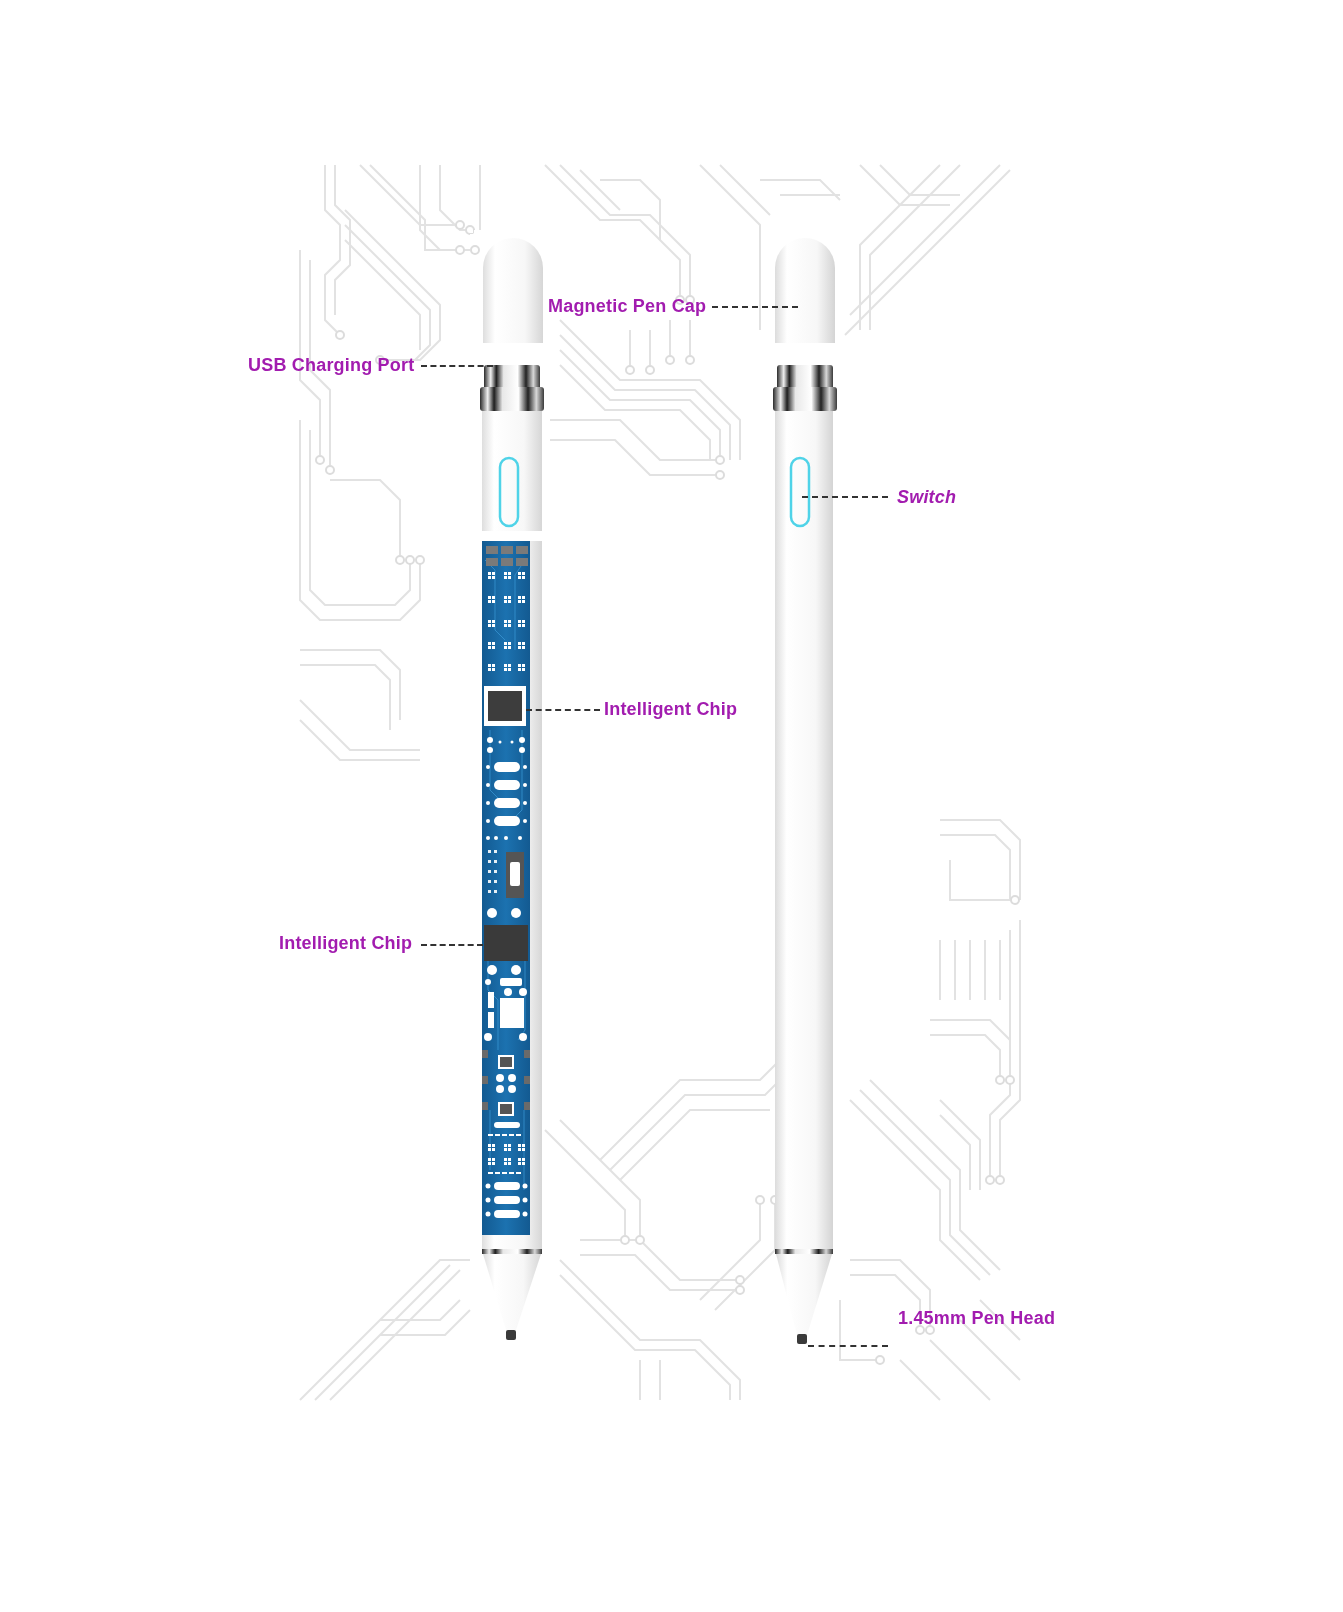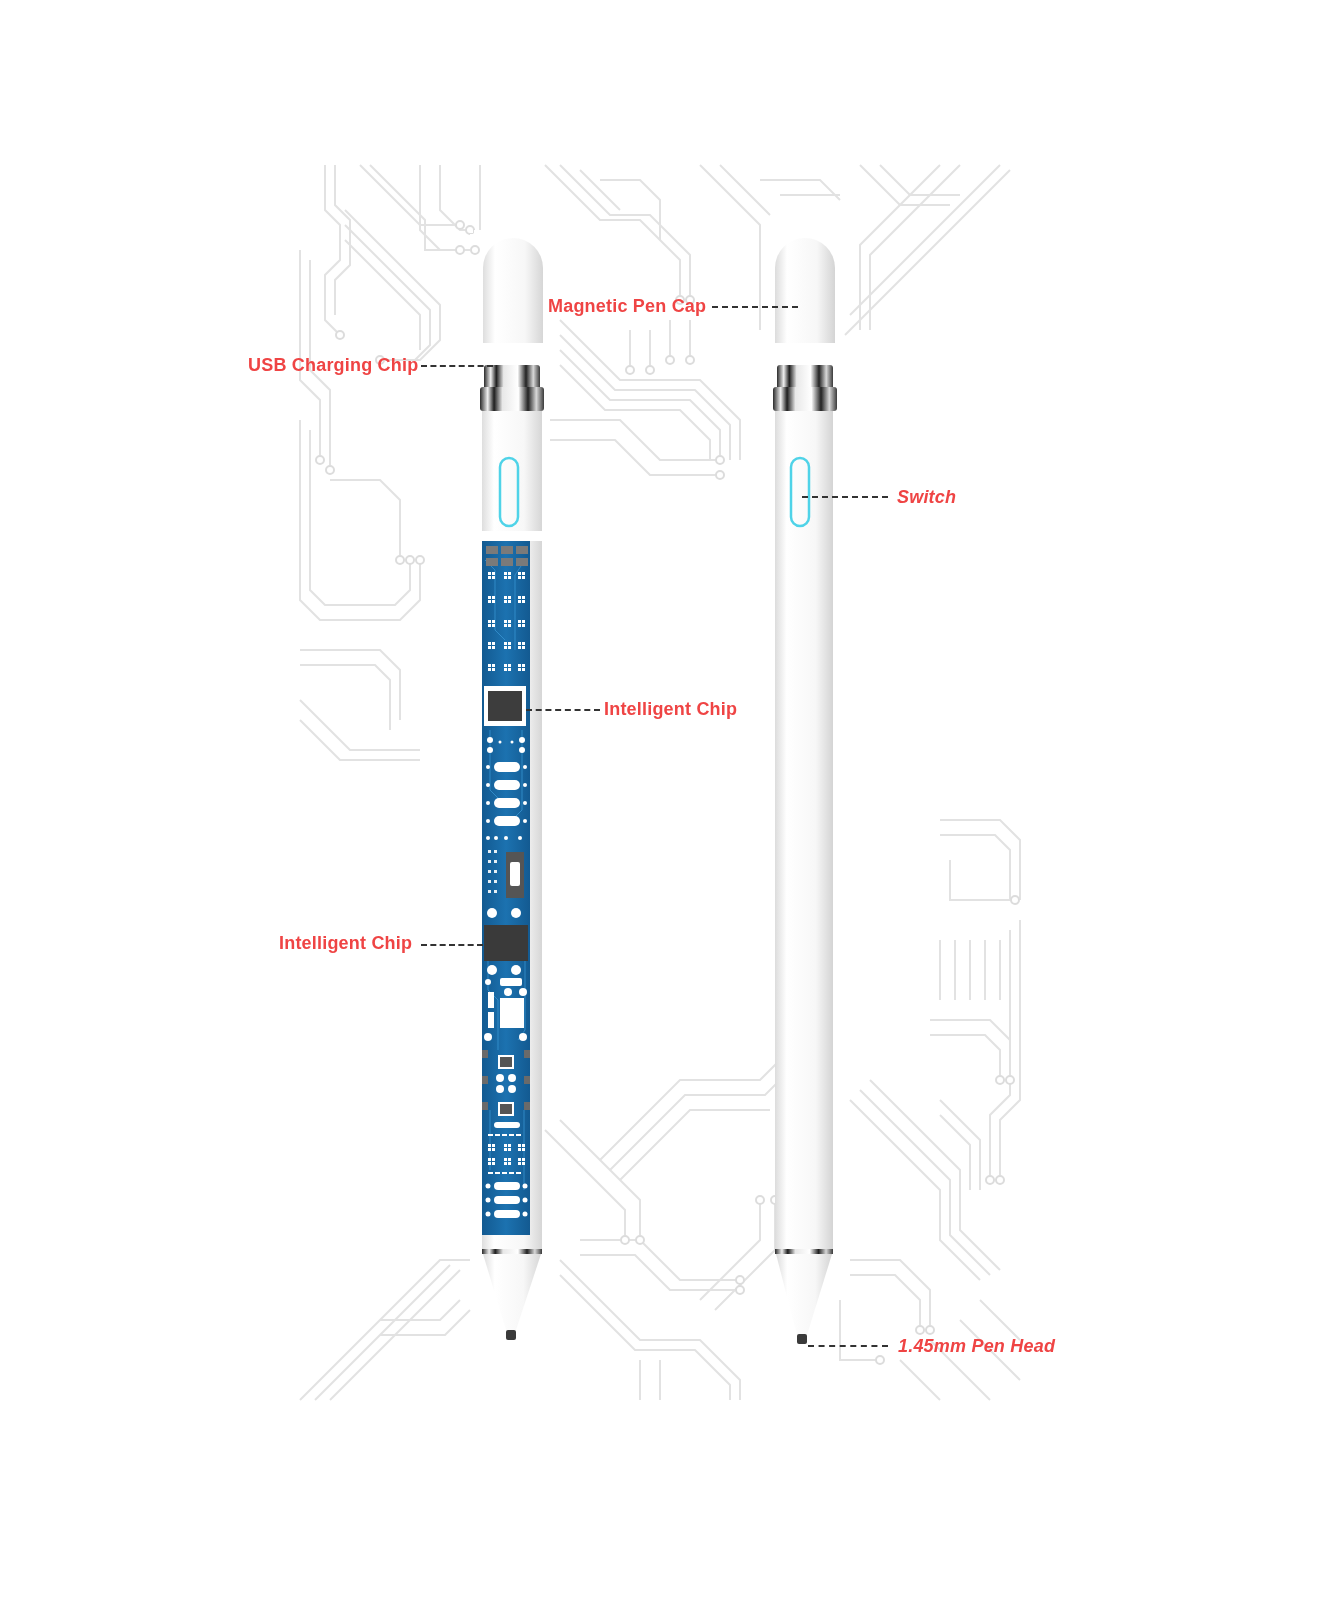--- a/index.html
+++ b/index.html
@@ -1,21 +1,21 @@
 <!DOCTYPE html>
 <html><head>
   <meta charset="utf-8">
   <style>
     html, body { margin: 0; padding: 0; background: #ffffff; }
     body { width: 1343px; height: 1612px; position: relative; overflow: hidden; font-family: "Liberation Sans", sans-serif; }
     .canvas { position: absolute; left: 0; top: 0; width: 1343px; height: 1612px; }
     .circuit-bg { position: absolute; left: 0; top: 0; }
     .pen { position: absolute; }
     .label {
-      position: absolute; font-weight: bold; font-size: 18px; color: #ef4444;
+      position: absolute; font-weight: bold; font-size: 18px; color: #a21caf;
       white-space: nowrap; line-height: 20px; letter-spacing: 0.2px;
     }
     .leader { position: absolute; height: 0; border-top: 2px dashed #333333; }
   </style>
 </head>
 <body>
 
 <div class="canvas">
 
   <svg class="circuit-bg" width="1343" height="1612" viewBox="0 0 1343 1612">
@@ -380,28 +380,28 @@
     <rect x="12" y="181" width="58" height="840" fill="url(#bodyGrad2)"></rect>
     <rect x="28" y="228" width="18" height="68" rx="9" fill="none" stroke="#4fd3e8" stroke-width="2.5"></rect>
     <rect x="12" y="1019" width="58" height="5" fill="url(#chromeGrad2)"></rect>
     <path d="M13 1024 L69 1024 L44 1105 L34 1105 Z" fill="url(#bodyGrad2)"></path>
     <rect x="34" y="1104" width="10" height="10" rx="2" fill="#3a3a3a"></rect>
   </svg>
 
   <div class="label" style="left:548px; top:296px;">Magnetic Pen Cap</div>
   <div class="leader" style="left:712px; top:306px; width:86px;"></div>
 
-  <div class="label" style="left:248px; top:355px;">USB Charging Chip</div>
+  <div class="label" style="left:248px; top:355px;">USB Charging Port</div>
   <div class="leader" style="left:421px; top:365px; width:72px;"></div>
 
   <div class="label" style="left:897px; top:487px;font-style:italic;">Switch</div>
   <div class="leader" style="left:802px; top:496px; width:86px;"></div>
 
   <div class="label" style="left:604px; top:699px;">Intelligent Chip</div>
   <div class="leader" style="left:526px; top:709px; width:74px;"></div>
 
   <div class="label" style="left:279px; top:933px;">Intelligent Chip</div>
   <div class="leader" style="left:421px; top:944px; width:62px;"></div>
 
-  <div class="label" style="left:898px; top:1336px;font-style:italic;">1.45mm Pen Head</div>
+  <div class="label" style="left:898px; top:1308px;">1.45mm Pen Head</div>
   <div class="leader" style="left:808px; top:1345px; width:80px;"></div>
 
 </div>
 
 </body></html>

